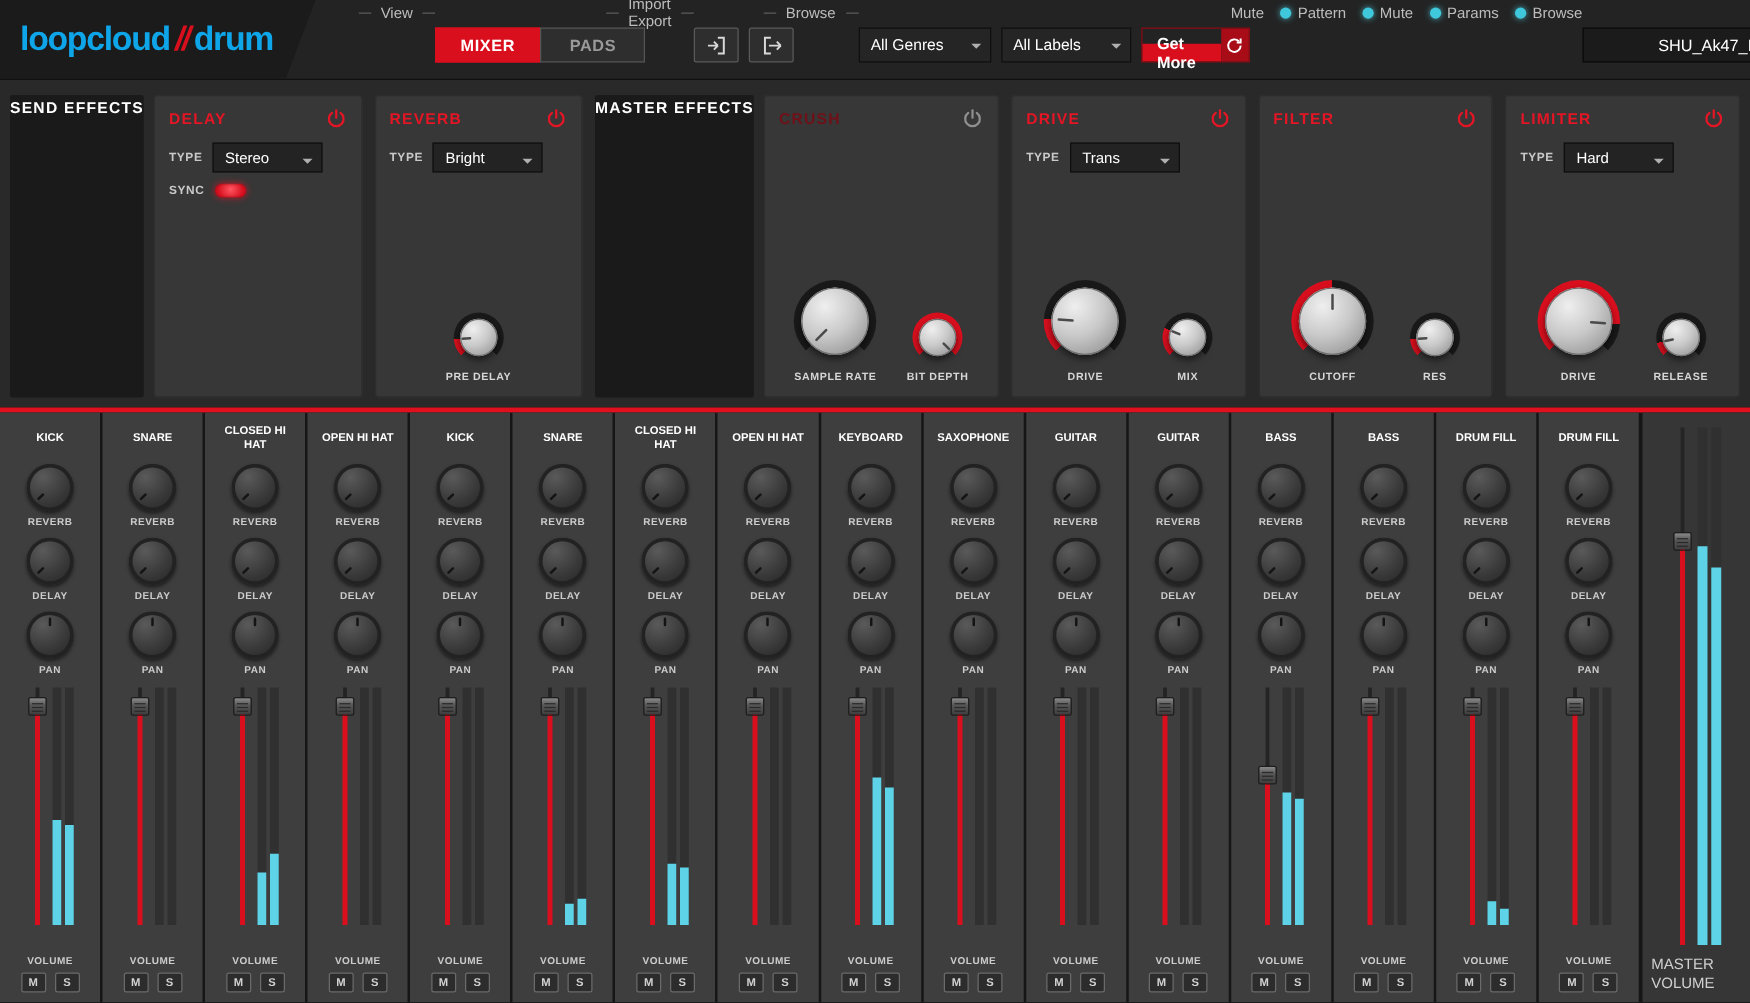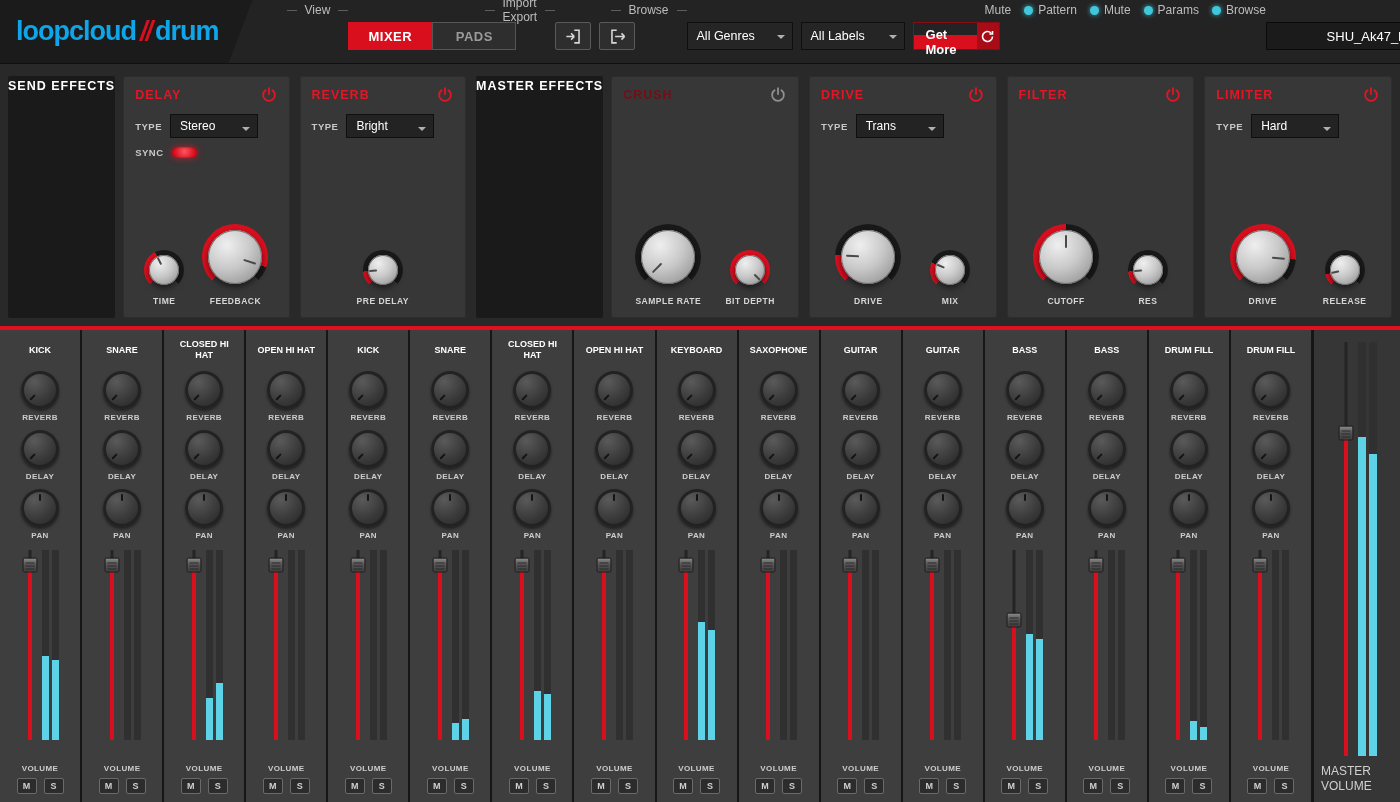--- a/index.html
+++ b/index.html
@@ -268,38 +268,20 @@
           <div class="type-row">
             <span class="type-label">TYPE</span>
             <div class="dd small-dd">
                 <span>Stereo</span>
               </div>
           </div>
           <div class="sync-row">
             <span class="type-label">SYNC</span>
             <span class="led"></span>
           </div>
-          <div class="knob-row">
-            <div class="knob-stack">
-              <div class="knob small" style="--angle: -27deg;">
-                  <div class="ring" style="background: conic-gradient(from 225deg, rgb(218, 15, 30) 0deg, rgb(218, 15, 30) 108deg, rgb(25, 25, 25) 108deg, rgb(25, 25, 25) 270deg, transparent 270deg, transparent 360deg);"></div>
-                  <div class="cap"></div>
-                  <div class="ptr"></div>
-                </div>
-              <div class="knob-label">TIME</div>
-            </div>
-            <div class="knob-stack">
-              <div class="knob big" style="--angle: 108deg;">
-                  <div class="ring" style="background: conic-gradient(from 225deg, rgb(218, 15, 30) 0deg, rgb(218, 15, 30) 243deg, rgb(25, 25, 25) 243deg, rgb(25, 25, 25) 270deg, transparent 270deg, transparent 360deg);"></div>
-                  <div class="cap"></div>
-                  <div class="ptr"></div>
-                </div>
-              <div class="knob-label">FEEDBACK</div>
-            </div>
-          </div>
         </div>
 
         <div class="panel">
           <div class="panel-head">
             <span class="panel-title">REVERB</span>
             <span class="power">
                 <svg viewBox="0 0 20 20" width="18" height="18" fill="none" stroke="currentColor" stroke-width="2" stroke-linecap="round">
                   <path d="M10 2.5v6.5"></path>
                   <path d="M6.2 4.8a6.5 6.5 0 1 0 7.6 0"></path>
                 </svg>

